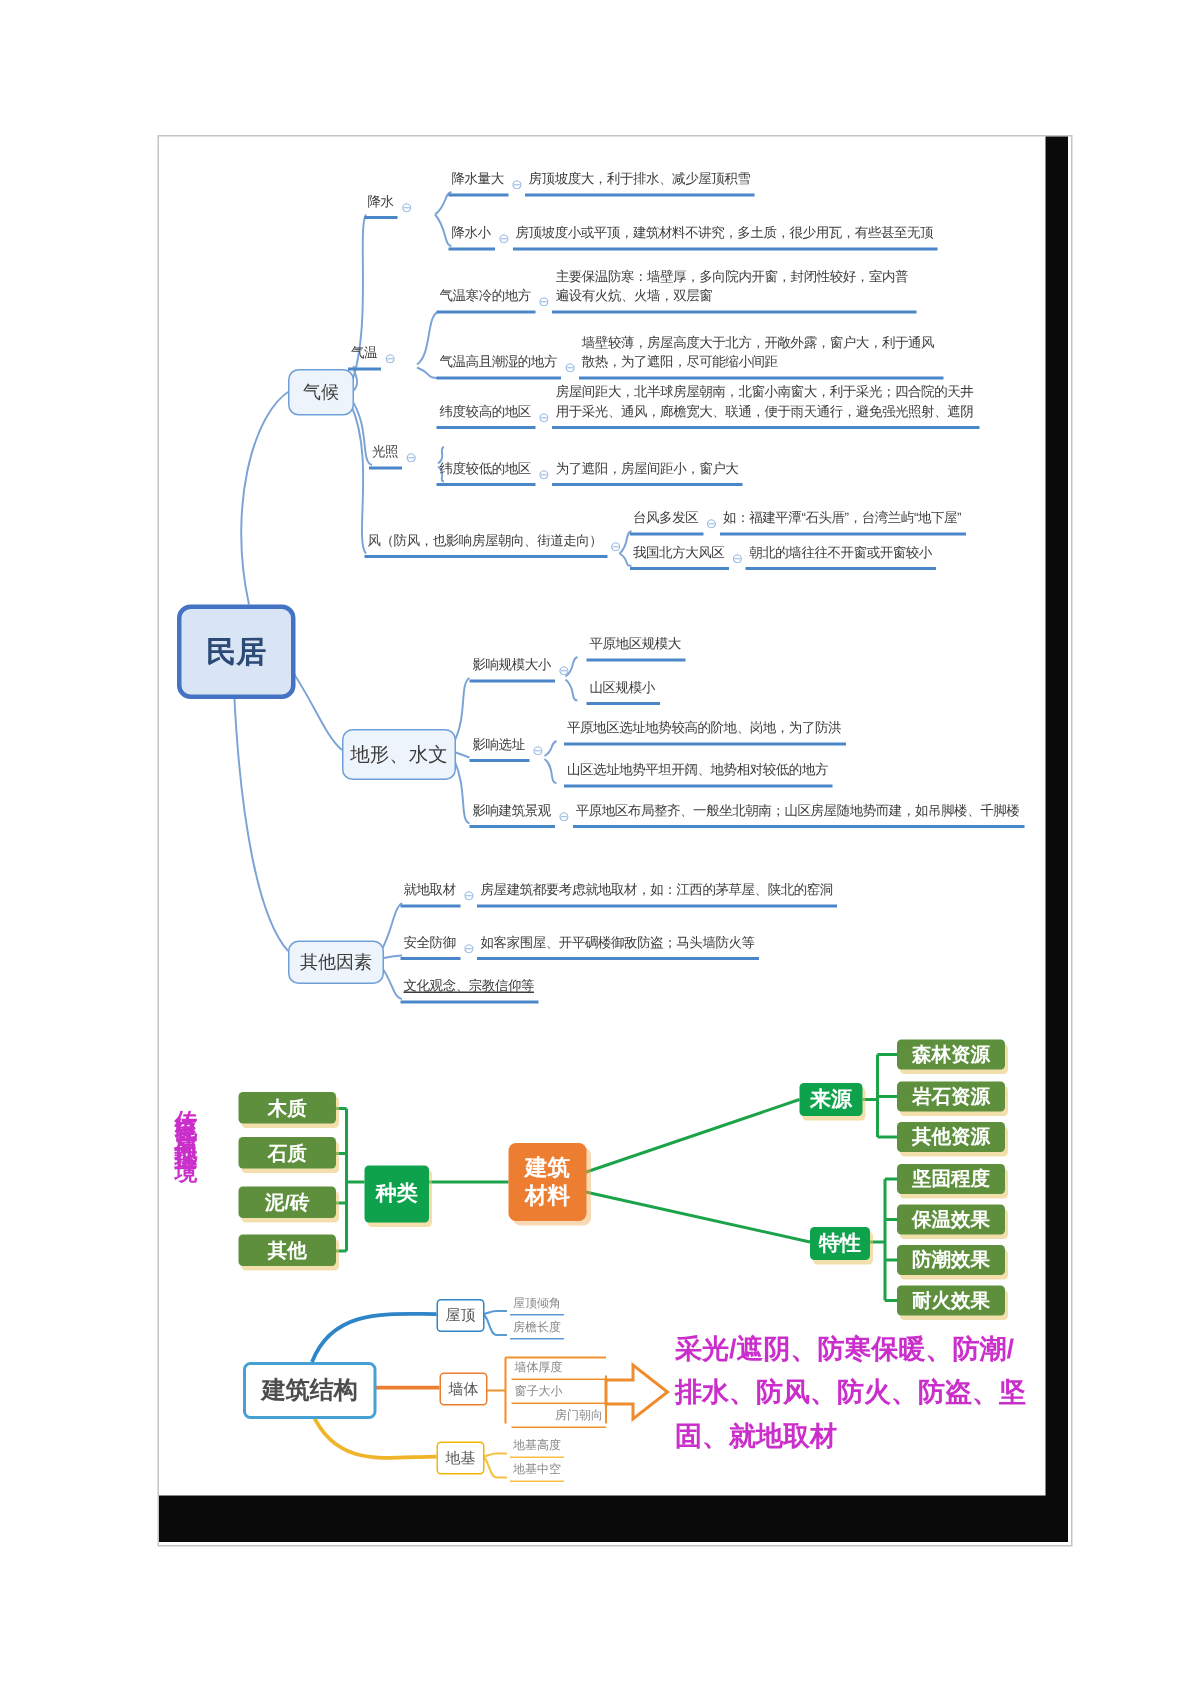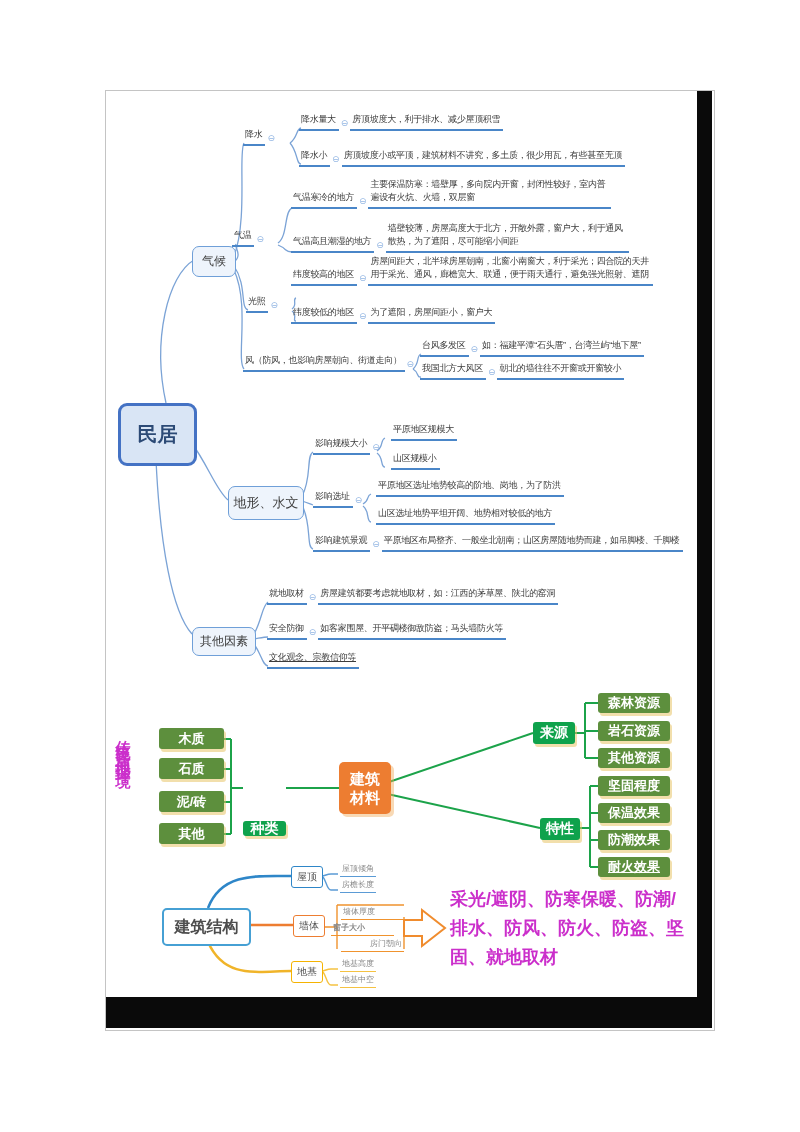--- a/index.html
+++ b/index.html
@@ -208,43 +208,43 @@
     <span class="ul">文化观念、宗教信仰等</span>
   </div>
 
   <div class="vtitle" style="left:113px;top:728px;height:185px;">传统民居与地理环境</div>
 
   <div class="gbox" style="left:159px;top:728px;width:65px;height:21px;">木质</div>
   <div class="gbox" style="left:159px;top:758px;width:65px;height:21px;">石质</div>
   <div class="gbox" style="left:159px;top:791px;width:65px;height:21px;">泥/砖</div>
   <div class="gbox" style="left:159px;top:823px;width:65px;height:21px;">其他</div>
 
-  <div class="gnode" style="left:243px;top:777px;width:43px;height:15px;margin-top:44px;">种类</div>
+  <div class="gnode" style="left:243px;top:777px;width:43px;height:38px;">种类</div>
   <div class="mat" style="left:339px;top:762px;width:44px;height:44px;">建筑材料</div>
 
   <div class="gnode" style="left:533px;top:722px;width:42px;height:22px;">来源</div>
   <div class="gbox" style="left:598px;top:693px;width:72px;height:20px;">森林资源</div>
   <div class="gbox" style="left:598px;top:721px;width:72px;height:20px;">岩石资源</div>
   <div class="gbox" style="left:598px;top:748px;width:72px;height:20px;">其他资源</div>
 
   <div class="gnode" style="left:540px;top:818px;width:40px;height:22px;">特性</div>
   <div class="gbox" style="left:598px;top:776px;width:72px;height:20px;">坚固程度</div>
   <div class="gbox" style="left:598px;top:803px;width:72px;height:20px;">保温效果</div>
   <div class="gbox" style="left:598px;top:830px;width:72px;height:20px;">防潮效果</div>
-  <div class="gbox" style="left:598px;top:857px;width:72px;height:20px;text-decoration:underline;">耐火效果</div>
+  <div class="gbox" style="left:598px;top:857px;width:72px;height:20px;">耐火效果</div>
 
   <div class="struct" style="left:162px;top:908px;width:85px;height:34px;">建筑结构</div>
 
   <div class="sbox" style="left:291px;top:866px;width:30px;height:20px;border-color:#2e86c8;">屋顶</div>
   <div class="mini" style="left:340px;top:863px;border-color:#5b9bd5;">屋顶倾角</div>
   <div class="mini" style="left:340px;top:879px;border-color:#5b9bd5;">房檐长度</div>
 
   <div class="sbox" style="left:293px;top:915px;width:30px;height:20px;border-color:#ed7d31;">墙体</div>
   <div class="mini" style="left:341px;top:906px;width:59px;border-color:#f0932e;">墙体厚度</div>
-  <div class="mini" style="left:331px;top:922px;width:59px;border-color:#f0932e;font-weight:bold;">窗子大小</div>
+  <div class="mini" style="left:341px;top:922px;width:59px;border-color:#f0932e;">窗子大小</div>
   <div class="mini" style="left:341px;top:938px;width:59px;border-color:#f0932e;text-align:right;">房门朝向</div>
 
   <div class="sbox" style="left:291px;top:961px;width:30px;height:20px;border-color:#f5b301;">地基</div>
   <div class="mini" style="left:340px;top:958px;border-color:#f5c242;">地基高度</div>
   <div class="mini" style="left:340px;top:974px;border-color:#f5c242;">地基中空</div>
 
   <div class="pink" style="left:450px;top:919px;">排水、防风、防火、防盗、坚</div>
   <div class="pink" style="left:450px;top:890px;">采光/遮阴、防寒保暖、防潮/</div>
   <div class="pink" style="left:450px;top:948px;">固、就地取材</div>
 

